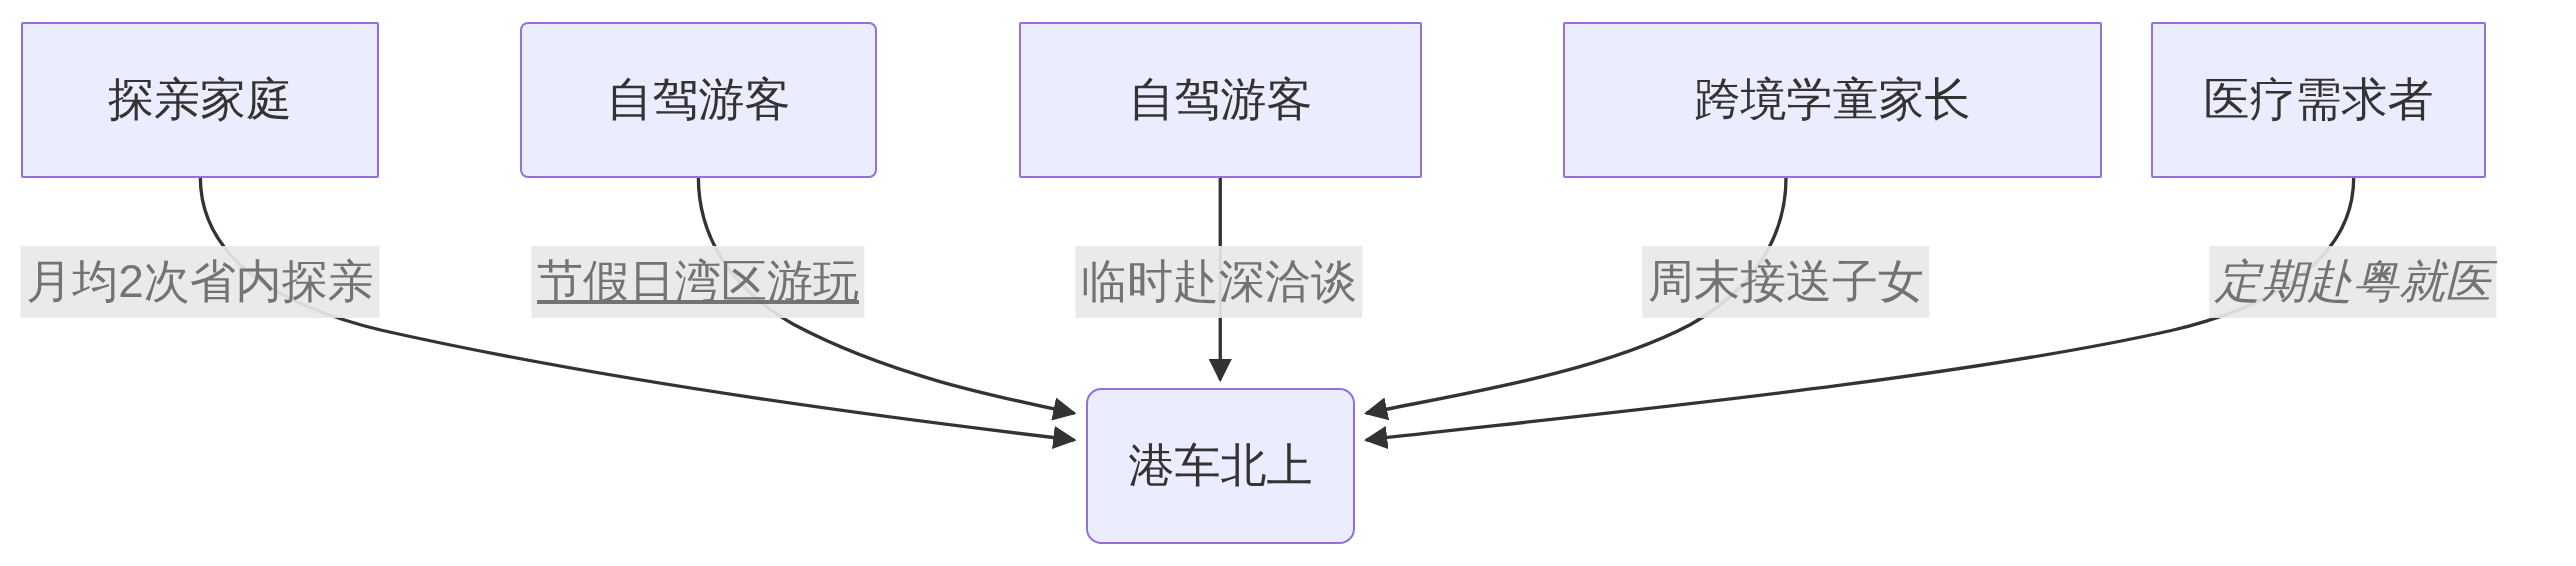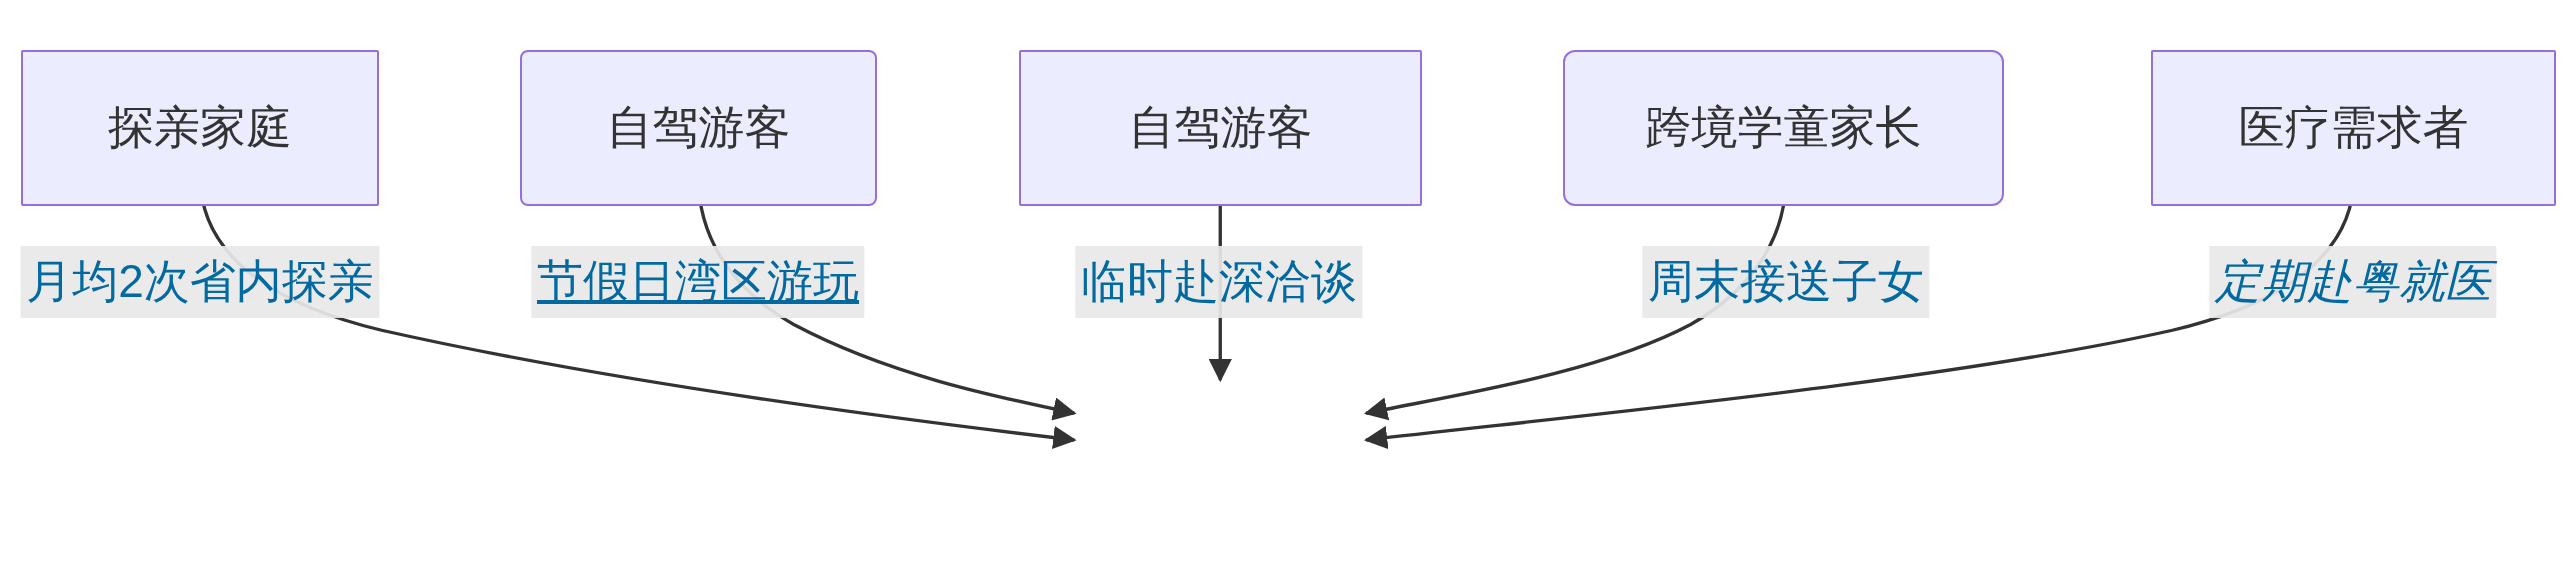--- a/index.html
+++ b/index.html
@@ -27,38 +27,37 @@
     height: 156px;
     background: #ECECFF;
     border: 2.9px solid #9370DB;
     border-radius: 1.9px;
     display: flex;
     align-items: center;
     justify-content: center;
     font-size: 46px;
     color: #333333;
     white-space: nowrap;
-    margin-top: 28px;
   }
   .flow-node.center-node {
     top: 388px;
     border-radius: 15.3px;
   }
   .edge-label {
     position: absolute;
     top: 246px;
     height: 72px;
     transform: translateX(-50%);
     background: rgba(232,232,232,0.92);
     display: flex;
     align-items: center;
     justify-content: center;
     padding: 0 5.7px;
     font-size: 46px;
-    color: #0369a1;
+    color: #737373;
     white-space: nowrap;
   }
 </style>
 </head>
 <body>
 
 <div class="stage">
 
   <svg class="edges-svg" width="2576" height="567" viewBox="0 0 2700 594">
     <defs>
@@ -75,18 +74,19 @@
 
   <div class="edge-label" style="left:200px;">月均2次省内探亲</div>
   <div class="edge-label" style="left:698px;text-decoration:underline;">节假日湾区游玩</div>
   <div class="edge-label" style="left:1219px;">临时赴深洽谈</div>
   <div class="edge-label" style="left:1786px;">周末接送子女</div>
   <div class="edge-label" style="left:2353px;font-style:italic;">定期赴粤就医</div>
 
   <div class="flow-node" style="left:21px; width:358px;">探亲家庭</div>
   <div class="flow-node" style="left:520px; width:357px;border-radius:8px;">自驾游客</div>
   <div class="flow-node" style="left:1019px; width:403px;">自驾游客</div>
-  <div class="flow-node" style="left:1563px; width:441px;border-radius:12px;">跨境学童家长</div>
-  <div class="flow-node" style="left:2151px; width:405px;">医疗需求者</div>
+  <div class="flow-node" style="left:1563px; width:539px;">跨境学童家长</div>
+  <div class="flow-node" style="left:2151px; width:335px;">医疗需求者</div>
 
+  <div class="flow-node center-node" style="left:1086px; width:269px; height:156px;">港车北上</div>
 
 </div>
 
 
 </body></html>

